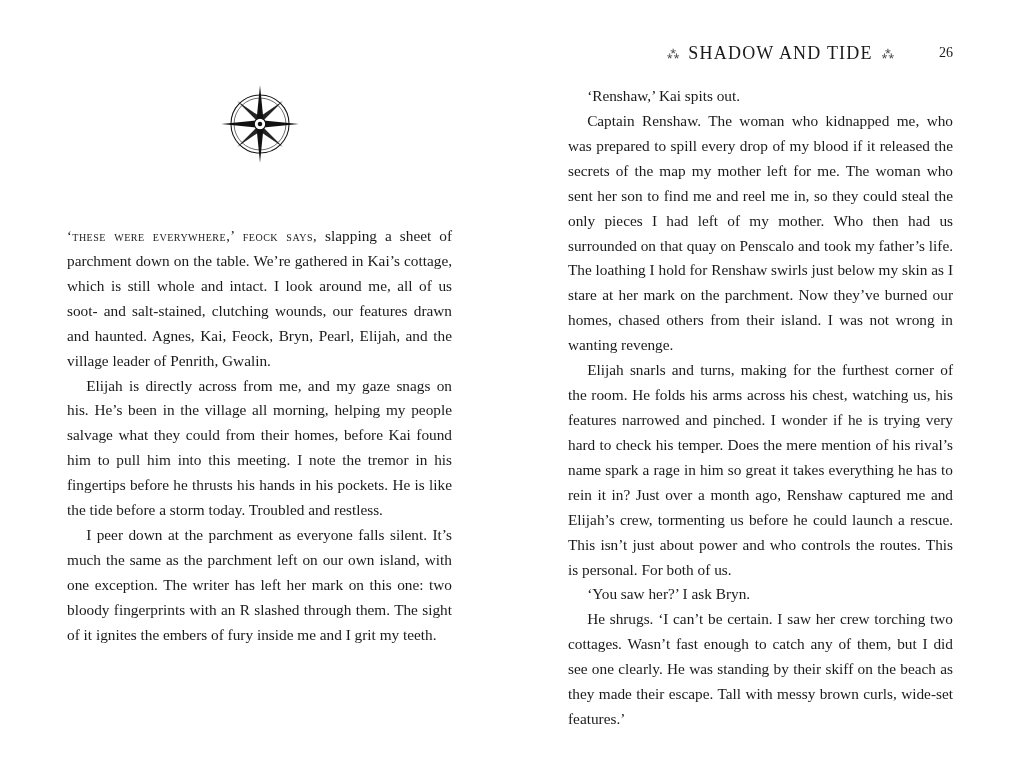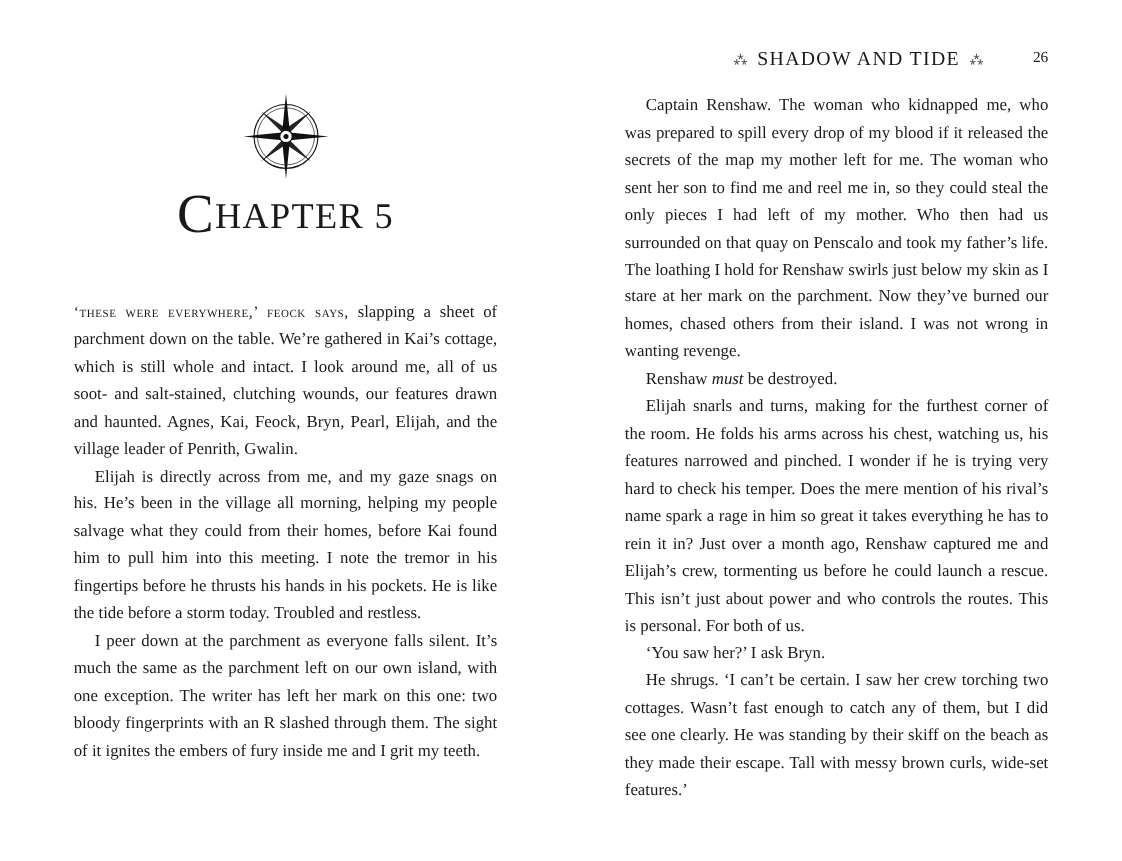--- a/index.html
+++ b/index.html
@@ -157,44 +157,41 @@
 
             <g stroke="#111111" stroke-width="1">
               <line x1="50" y1="17" x2="50" y2="21"></line>
               <line x1="50" y1="79" x2="50" y2="83"></line>
               <line x1="17" y1="50" x2="21" y2="50"></line>
               <line x1="79" y1="50" x2="83" y2="50"></line>
             </g>
           </g>
         </svg>
 
-        <div class="chapter-title">
-          <span class="dropcap">C</span><span class="smallcaps">HAPTER 5</span>
-        </div>
       </div>
 
       <div class="body-col">
         <p class="first"><span class="opening-caps">‘these were everywhere,’ Feock says,</span><span> slapping a sheet of parchment down on the table. We’re gathered in Kai’s cottage, which is still whole and intact. I look around me, all of us soot- and salt-stained, clutching wounds, our features drawn and haunted. Agnes, Kai, Feock, Bryn, Pearl, Elijah, and the village leader of Penrith, Gwalin.</span></p>
         <p>Elijah is directly across from me, and my gaze snags on his. He’s been in the village all morning, helping my people salvage what they could from their homes, before Kai found him to pull him into this meeting. I note the tremor in his fingertips before he thrusts his hands in his pockets. He is like the tide before a storm today. Troubled and restless.</p>
         <p>I peer down at the parchment as everyone falls silent. It’s much the same as the parchment left on our own island, with one exception. The writer has left her mark on this one: two bloody fingerprints with an R slashed through them. The sight of it ignites the embers of fury inside me and I grit my teeth.</p>
       </div>
     </div>
 
     <div class="page-right">
 
       <div class="running-head">
         <span class="orn">⁂</span>
         <span class="rh-title">Shadow and Tide</span>
         <span class="orn">⁂</span>
         <span class="rh-folio">26</span>
       </div>
 
       <div class="body-col">
+        <p>‘Renshaw,’ Kai spits out.</p>
         <p>Captain Renshaw. The woman who kidnapped me, who was prepared to spill every drop of my blood if it released the secrets of the map my mother left for me. The woman who sent her son to find me and reel me in, so they could steal the only pieces I had left of my mother. Who then had us surrounded on that quay on Penscalo and took my father’s life. The loathing I hold for Renshaw swirls just below my skin as I stare at her mark on the parchment. Now they’ve burned our homes, chased others from their island. I was not wrong in wanting revenge.</p>
-        <p><span>Renshaw </span><em>must</em><span> be destroyed.</span></p>
         <p>Elijah snarls and turns, making for the furthest corner of the room. He folds his arms across his chest, watching us, his features narrowed and pinched. I wonder if he is trying very hard to check his temper. Does the mere mention of his rival’s name spark a rage in him so great it takes everything he has to rein it in? Just over a month ago, Renshaw captured me and Elijah’s crew, tormenting us before he could launch a rescue. This isn’t just about power and who controls the routes. This is personal. For both of us.</p>
         <p>‘You saw her?’ I ask Bryn.</p>
         <p>He shrugs. ‘I can’t be certain. I saw her crew torching two cottages. Wasn’t fast enough to catch any of them, but I did see one clearly. He was standing by their skiff on the beach as they made their escape. Tall with messy brown curls, wide-set features.’</p>
       </div>
     </div>
 
   </div>
 </div>
 
 </body></html>

